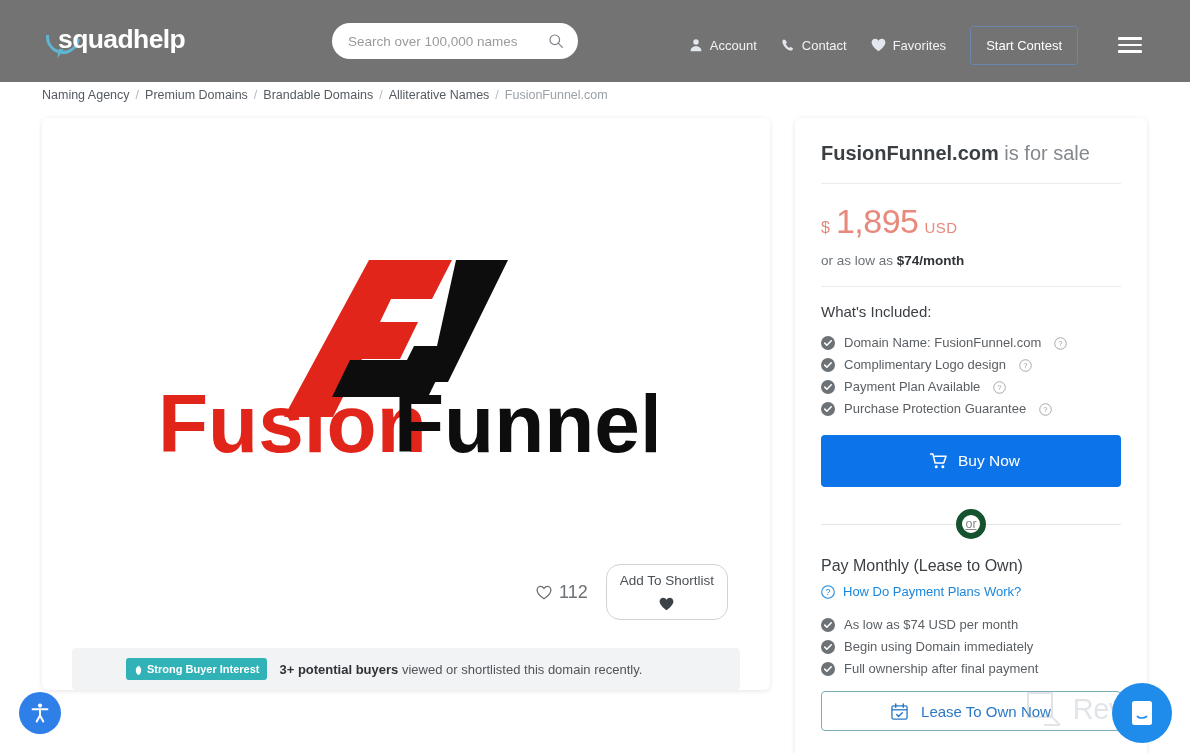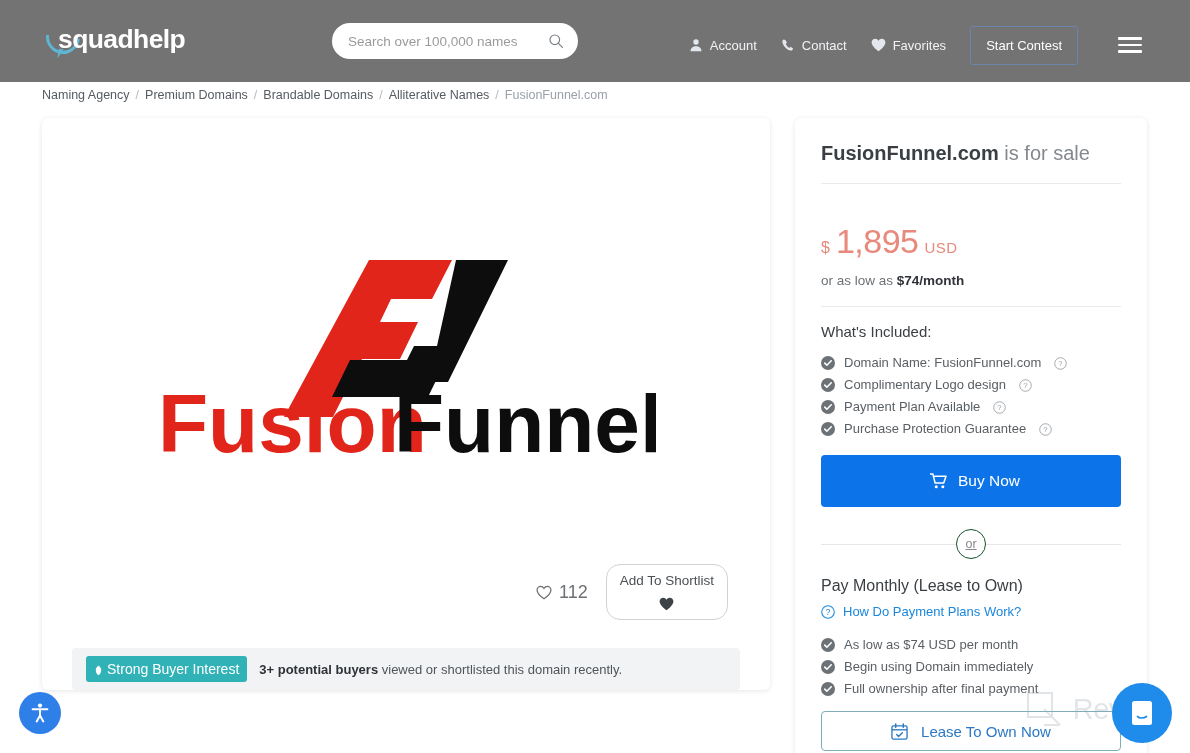--- a/index.html
+++ b/index.html
@@ -195,28 +195,29 @@
     border-radius: 4px;
     height: 42px;
     display: flex;
     align-items: center;
     padding: 0 14px;
     gap: 12px;
   }
   .interest-badge {
     background: #30b2b7;
     color: #ffffff;
-    font-size: 14px;
-    font-weight: normal;
+    font-size: 11px;
+    font-weight: bold;
     border-radius: 3px;
     padding: 5px 8px;
     display: flex;
     align-items: center;
     gap: 4px;
     white-space: nowrap;
+    margin-left: 40px;
   }
   .interest-text { font-size: 13px; color: #50555a; }
   .interest-text b { color: #2f3338; font-weight: bold; }
 
   
   .buy-panel {
     width: 352px;
     background: #ffffff;
     border-radius: 6px;
     box-shadow: 0 1px 5px rgba(0,0,0,0.10);
@@ -232,21 +233,21 @@
   .hr { border-top: 1px solid #e9ebed; }
 
   .price-row {
     display: flex;
     align-items: baseline;
     gap: 6px;
     padding: 18px 0 0 0;
     color: #e8897c;
   }
   .price-cur { font-size: 16px; }
-  .price-amt { font-size: 34px; letter-spacing: -0.5px; margin-top: 20px; }
+  .price-amt { font-size: 34px; letter-spacing: -0.5px; }
   .price-usd { font-size: 15px; letter-spacing: 0.5px; }
   .price-sub {
     font-size: 13.5px;
     color: #6d7277;
     padding: 12px 0 18px 0;
   }
   .price-sub b { color: #2f3338; font-weight: bold; }
 
   .included-title {
     font-size: 15px;
@@ -284,21 +285,21 @@
   }
 
   .or-divider {
     display: flex;
     align-items: center;
     margin: 22px 0 18px 0;
   }
   .or-line { flex: 1; height: 1px; background: #e4e6e8; }
   .or-circle {
     width: 30px; height: 30px;
-    border: 1px solid #14532d;
+    border: 6px solid #14532d;
     border-radius: 50%;
     display: flex;
     align-items: center;
     justify-content: center;
     font-size: 12.5px;
     color: #86898d;
     background: #fff;
     text-decoration: underline;
   }
 

